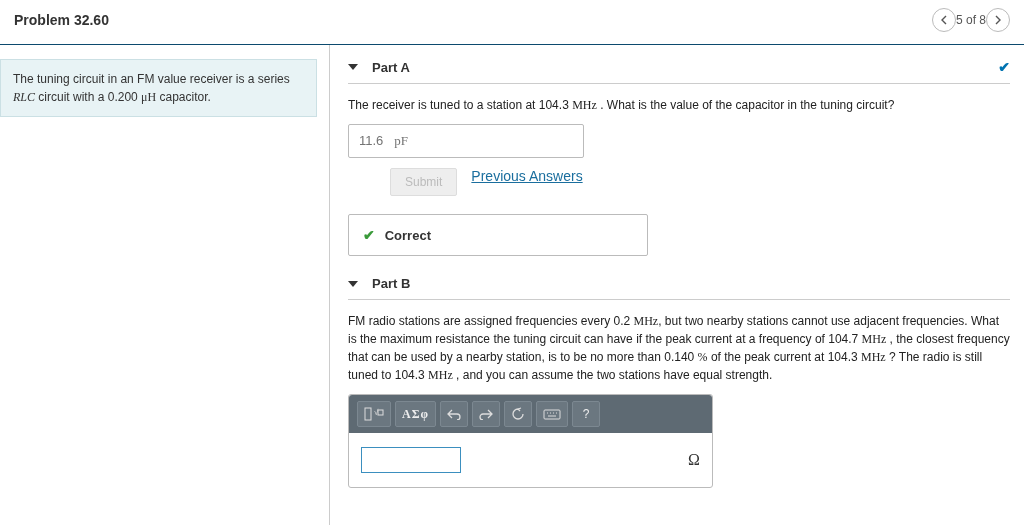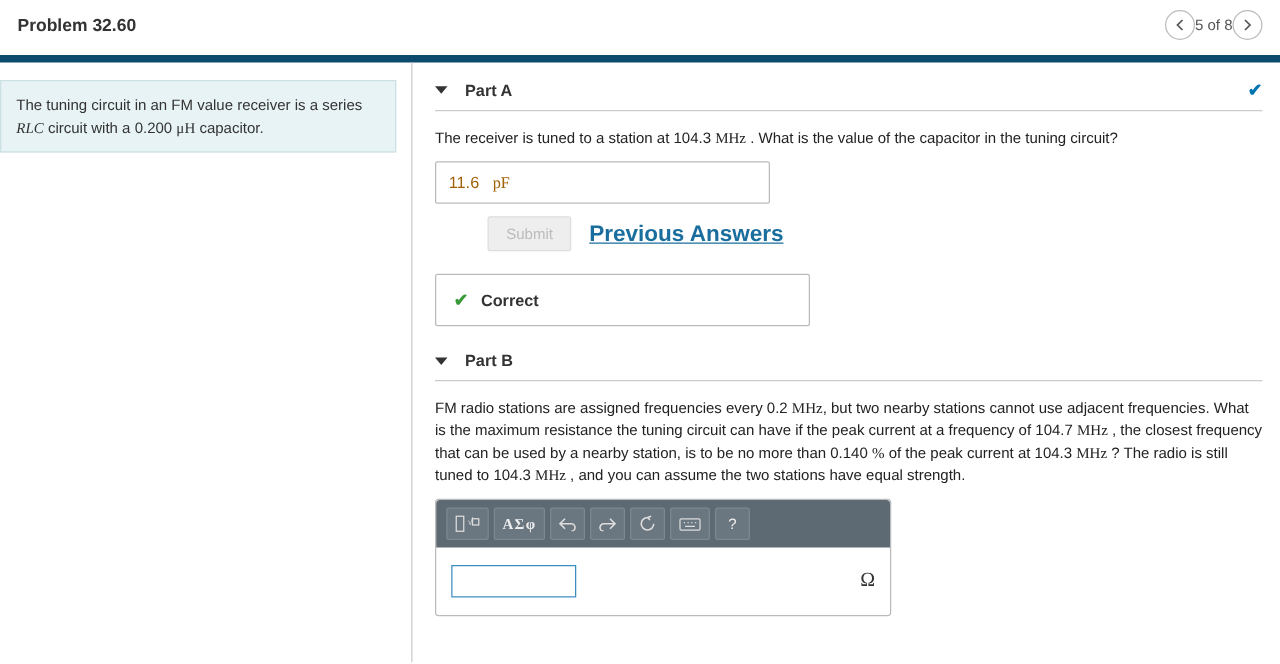--- a/index.html
+++ b/index.html
@@ -1,36 +1,36 @@
 <!DOCTYPE html>
 <html><head>
 <meta charset="utf-8">
 <style>
   * { box-sizing: border-box; margin: 0; padding: 0; }
   body { font-family: Arial, Helvetica, sans-serif; font-size: 13px; color: #333; background: #fff; }
   .page { width: 1024px; }
-  .header { display: flex; justify-content: space-between; align-items: center; padding: 8px 14px 12px; border-bottom: 6px solid #0c4a6e; }
+  .header { display: flex; justify-content: space-between; align-items: center; padding: 8px 14px 12px; border-bottom: 1px solid #0c4a6e; }
   .header h1 { font-size: 14px; font-weight: bold; }
   .pager { display: flex; align-items: center; font-size: 12px; color: #555; }
   .circle-btn { width: 24px; height: 24px; border: 1px solid #bbb; border-radius: 50%; background: #fff; display: flex; align-items: center; justify-content: center; font-size: 11px; cursor: pointer; color: #555; }
   .body { display: flex; }
   .left { width: 330px; padding: 14px 12px 0 0; border-right: 1px solid #ccc; min-height: 480px; }
   .desc-box { background: #e8f3f5; border: 1px solid #cbe0e4; padding: 10px 12px; font-size: 12px; line-height: 1.5; color: #333; }
   .right { flex: 1; padding: 0 14px 20px 18px; }
   .part-header { display: flex; align-items: center; justify-content: space-between; border-bottom: 1px solid #ccc; padding: 14px 0 8px; margin-bottom: 12px; }
   .part-header-left { display: flex; align-items: center; gap: 14px; }
   .caret { width: 0; height: 0; border-left: 5px solid transparent; border-right: 5px solid transparent; border-top: 6px solid #333; }
   .part-title { font-size: 13px; font-weight: bold; }
   .check-big { color: #0073b1; font-size: 14px; font-weight: bold; }
   .question { font-size: 12px; color: #222; margin-bottom: 10px; line-height: 1.5; }
   .instruction { font-size: 12px; font-weight: bold; margin-bottom: 12px; }
-  .answer-box { border: 1px solid #bbb; border-radius: 2px; padding: 8px 10px; width: 268px; font-size: 13px; color: #a16207; margin-bottom: 10px; }
-  .submit-row { display: flex; align-items: center; gap: 14px; margin-bottom: 18px; padding-left: 42px; }
+  .answer-box { border: 1px solid #bbb; border-radius: 2px; padding: 8px 10px; width: 236px; font-size: 13px; color: #737373; margin-bottom: 10px; }
+  .submit-row { display: flex; align-items: flex-start; gap: 14px; margin-bottom: 18px; padding-left: 42px; }
   .btn-disabled { background: #eee; color: #bbb; border: 1px solid #ddd; padding: 6px 14px; font-size: 12px; border-radius: 2px; }
-  .link { color: #1a6e9e; font-size: 18px; text-decoration: underline; font-weight: bold; cursor: pointer; }
+  .link { color: #1a6e9e; font-size: 14px; text-decoration: underline; font-weight: normal; cursor: pointer; }
   .correct-box { border: 1px solid #bbb; border-radius: 2px; padding: 12px 14px; width: 300px; display: flex; align-items: center; gap: 10px; margin-bottom: 6px; }
   .green-check { color: #3a9a3a; font-size: 14px; font-weight: bold; }
   .correct-text { font-size: 13px; font-weight: bold; }
   .italic-var { font-style: italic; font-family: "Times New Roman", serif; }
   .unit { font-family: "Times New Roman", serif; }
   .eq-panel { border: 1px solid #bbb; border-radius: 3px; width: 365px; padding: 0; margin-bottom: 14px; }
   .toolbar { background: #5e6a73; padding: 6px 8px; display: flex; align-items: center; gap: 4px; border-radius: 3px 3px 0 0; }
   .tool-btn { background: #6b7780; border: 1px solid #7c8891; color: #eee; height: 26px; min-width: 28px; padding: 0 6px; display: flex; align-items: center; justify-content: center; font-size: 12px; border-radius: 2px; cursor: pointer; }
   .tool-btn.greek { font-family: "Times New Roman", serif; letter-spacing: 1px; font-weight: bold; }
   .eq-body { padding: 14px 12px; display: flex; align-items: center; justify-content: space-between; }

